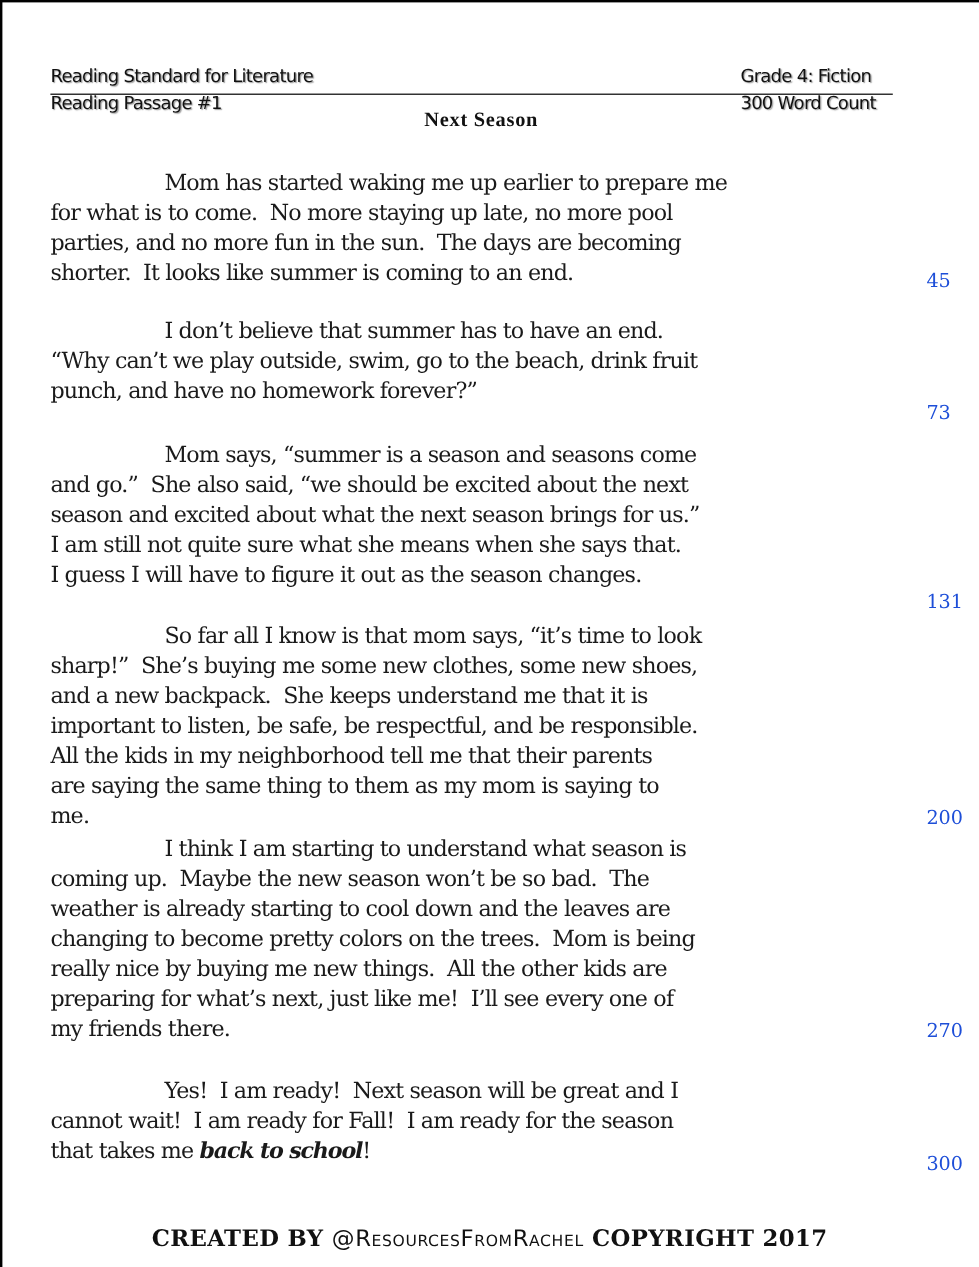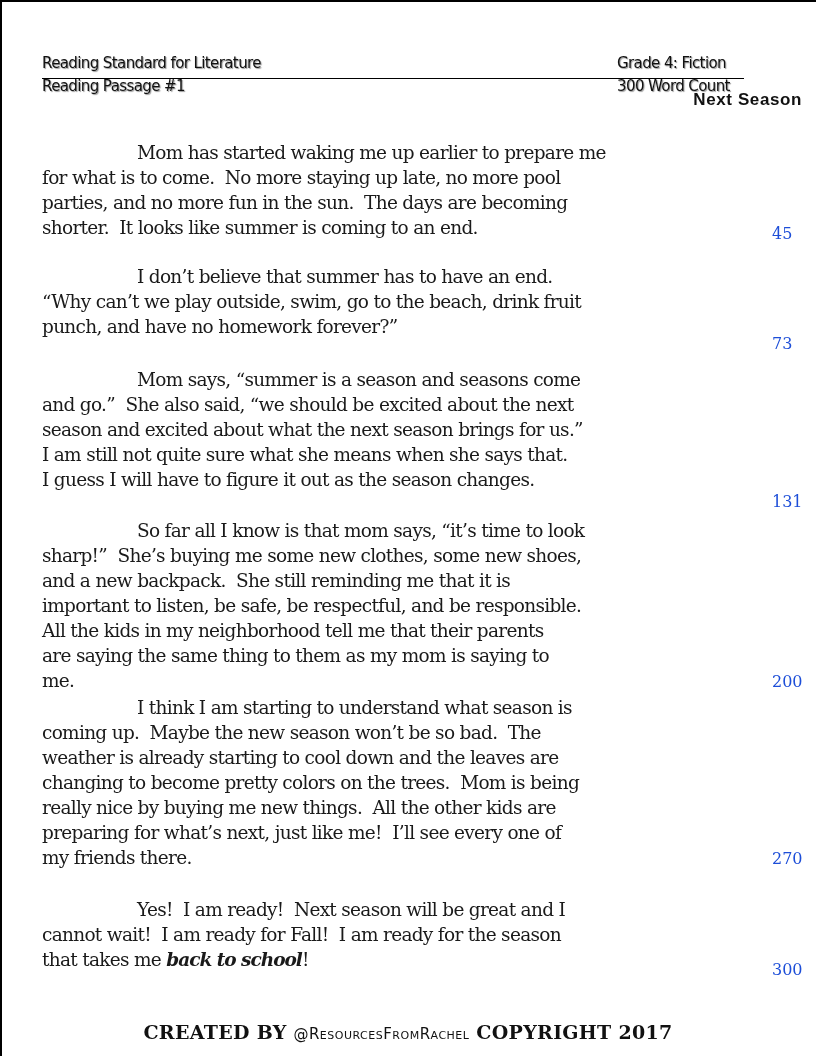--- a/index.html
+++ b/index.html
@@ -11,39 +11,39 @@
   .hdr {
     position: absolute; font-family: "DejaVu Sans", sans-serif; font-size: 15px;
     color: #111; letter-spacing: -0.6px; text-shadow: 1px 1px 1px #999; margin-top: 17px;
   }
   .hdr-l1 { left: 42px; top: 37px; }
   .hdr-l2 { left: 42px; top: 60px; }
   .hdr-r1 { left: 617px; top: 37px; }
   .hdr-r2 { left: 617px; top: 60px; }
   .rule { position: absolute; left: 42px; top: 78px; width: 702px; height: 0; border-top: 1.5px solid #000; }
   .title {
-    position: absolute; left: 0; width: 802px; top: 90px; text-align: right;
-    font-family: Liberation Sans, sans-serif; font-weight: bold; font-size: 17px; letter-spacing: 0.6px; color: #111;
+    position: absolute; left: 0; width: 802px; top: 90px; text-align: center;
+    font-family: Liberation Serif, serif; font-weight: bold; font-size: 17px; letter-spacing: 0.6px; color: #111;
   }
   .line {
     position: absolute; left: 42px; white-space: pre;
     font-family: "DejaVu Serif", serif; font-size: 18.5px; color: #1a1a1a; letter-spacing: -0.7px;
     line-height: 25px;
   }
   .indent { left: 137px; }
   .u { text-underline-offset: 3px; }
   .bi { font-weight: bold; font-style: italic; letter-spacing: -1px; }
   .wc {
     position: absolute; left: 772px; font-family: "DejaVu Serif", serif; font-size: 16px; color: #1d4ed8;
   }
   .footer {
     position: absolute; left: 0; width: 816px; top: 1021px; text-align: center;
     font-family: "DejaVu Serif", serif; font-size: 19px; font-weight: bold; color: #111; letter-spacing: 0.3px;
   }
-  .footer .handle { font-family: "DejaVu Sans", sans-serif; font-weight: normal; font-size: 15px; letter-spacing: 0.5px; font-variant: small-caps; }
+  .footer .handle { font-family: "DejaVu Sans", sans-serif; font-weight: normal; font-size: 19px; letter-spacing: 0.5px; font-variant: small-caps; }
 </style>
 </head>
 <body>
 
 <div class="frame"></div>
 
 <div class="hdr hdr-l1">Reading Standard for Literature</div>
 <div class="hdr hdr-l2">Reading Passage #1</div>
 <div class="hdr hdr-r1">Grade 4: Fiction</div>
 <div class="hdr hdr-r2">300 Word Count</div>
@@ -71,21 +71,21 @@
   <div class="line" style="top:392px"><span class="u">and go.”</span><span>  She also said, “we should be excited about the next</span></div>
   <div class="line" style="top:417px">season and excited about what the next season brings for us.”</div>
   <div class="line" style="top:442px">I am still not quite sure what she means when she says that.</div>
   <div class="line" style="top:467px">I guess I will have to figure it out as the season changes.</div>
   <div class="wc" style="top:492px">131</div>
 </div>
 
 <div>
   <div class="line indent" style="top:518px">So far all I know is that mom says, “it’s time to look</div>
   <div class="line" style="top:543px"><span class="u">sharp!”</span><span>  She’s buying me some new clothes, some new shoes,</span></div>
-  <div class="line" style="top:568px">and a new backpack.  She still reminding me that it is</div>
+  <div class="line" style="top:568px">and a new backpack.  She keeps understand me that it is</div>
   <div class="line" style="top:593px">important to listen, be safe, be respectful, and be responsible.</div>
   <div class="line" style="top:618px">All the kids in my neighborhood tell me that their parents</div>
   <div class="line" style="top:643px">are saying the same thing to them as my mom is saying to</div>
   <div class="line" style="top:668px">me.</div>
   <div class="wc" style="top:672px">200</div>
 </div>
 
 <div>
   <div class="line indent" style="top:695px">I think I am starting to understand what season is</div>
   <div class="line" style="top:720px">coming up.  Maybe the new season won’t be so bad.  The</div>

